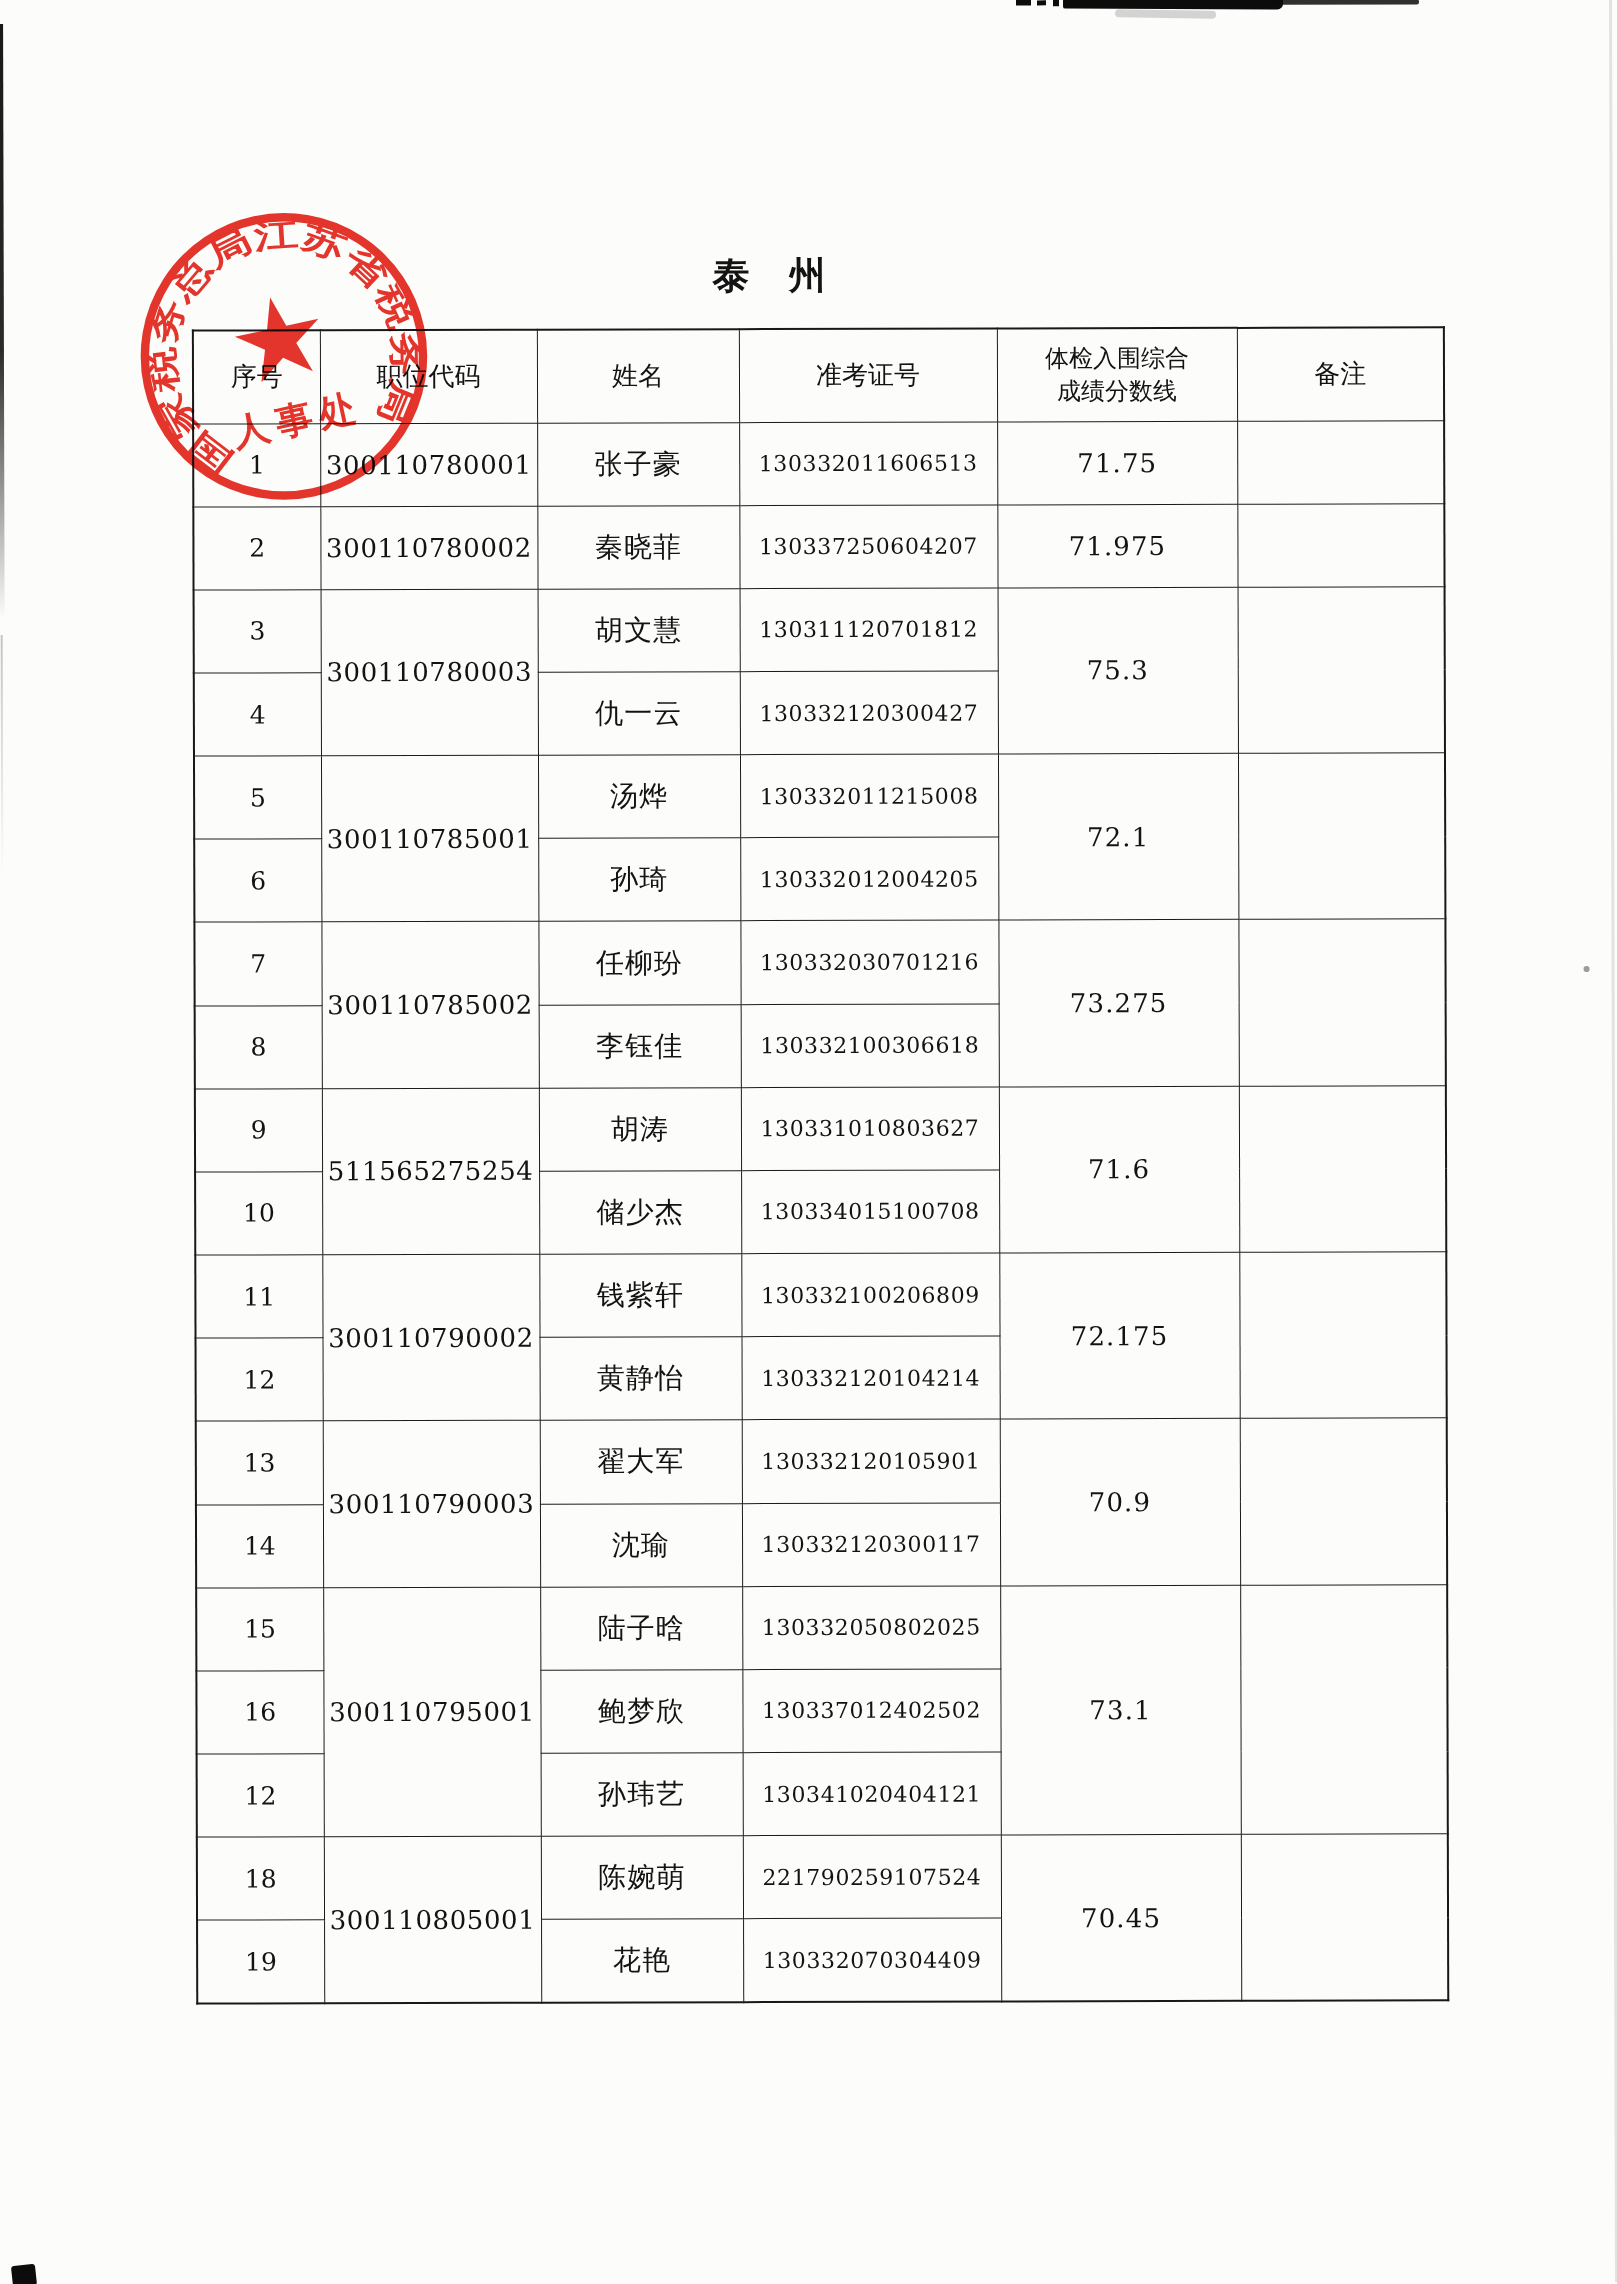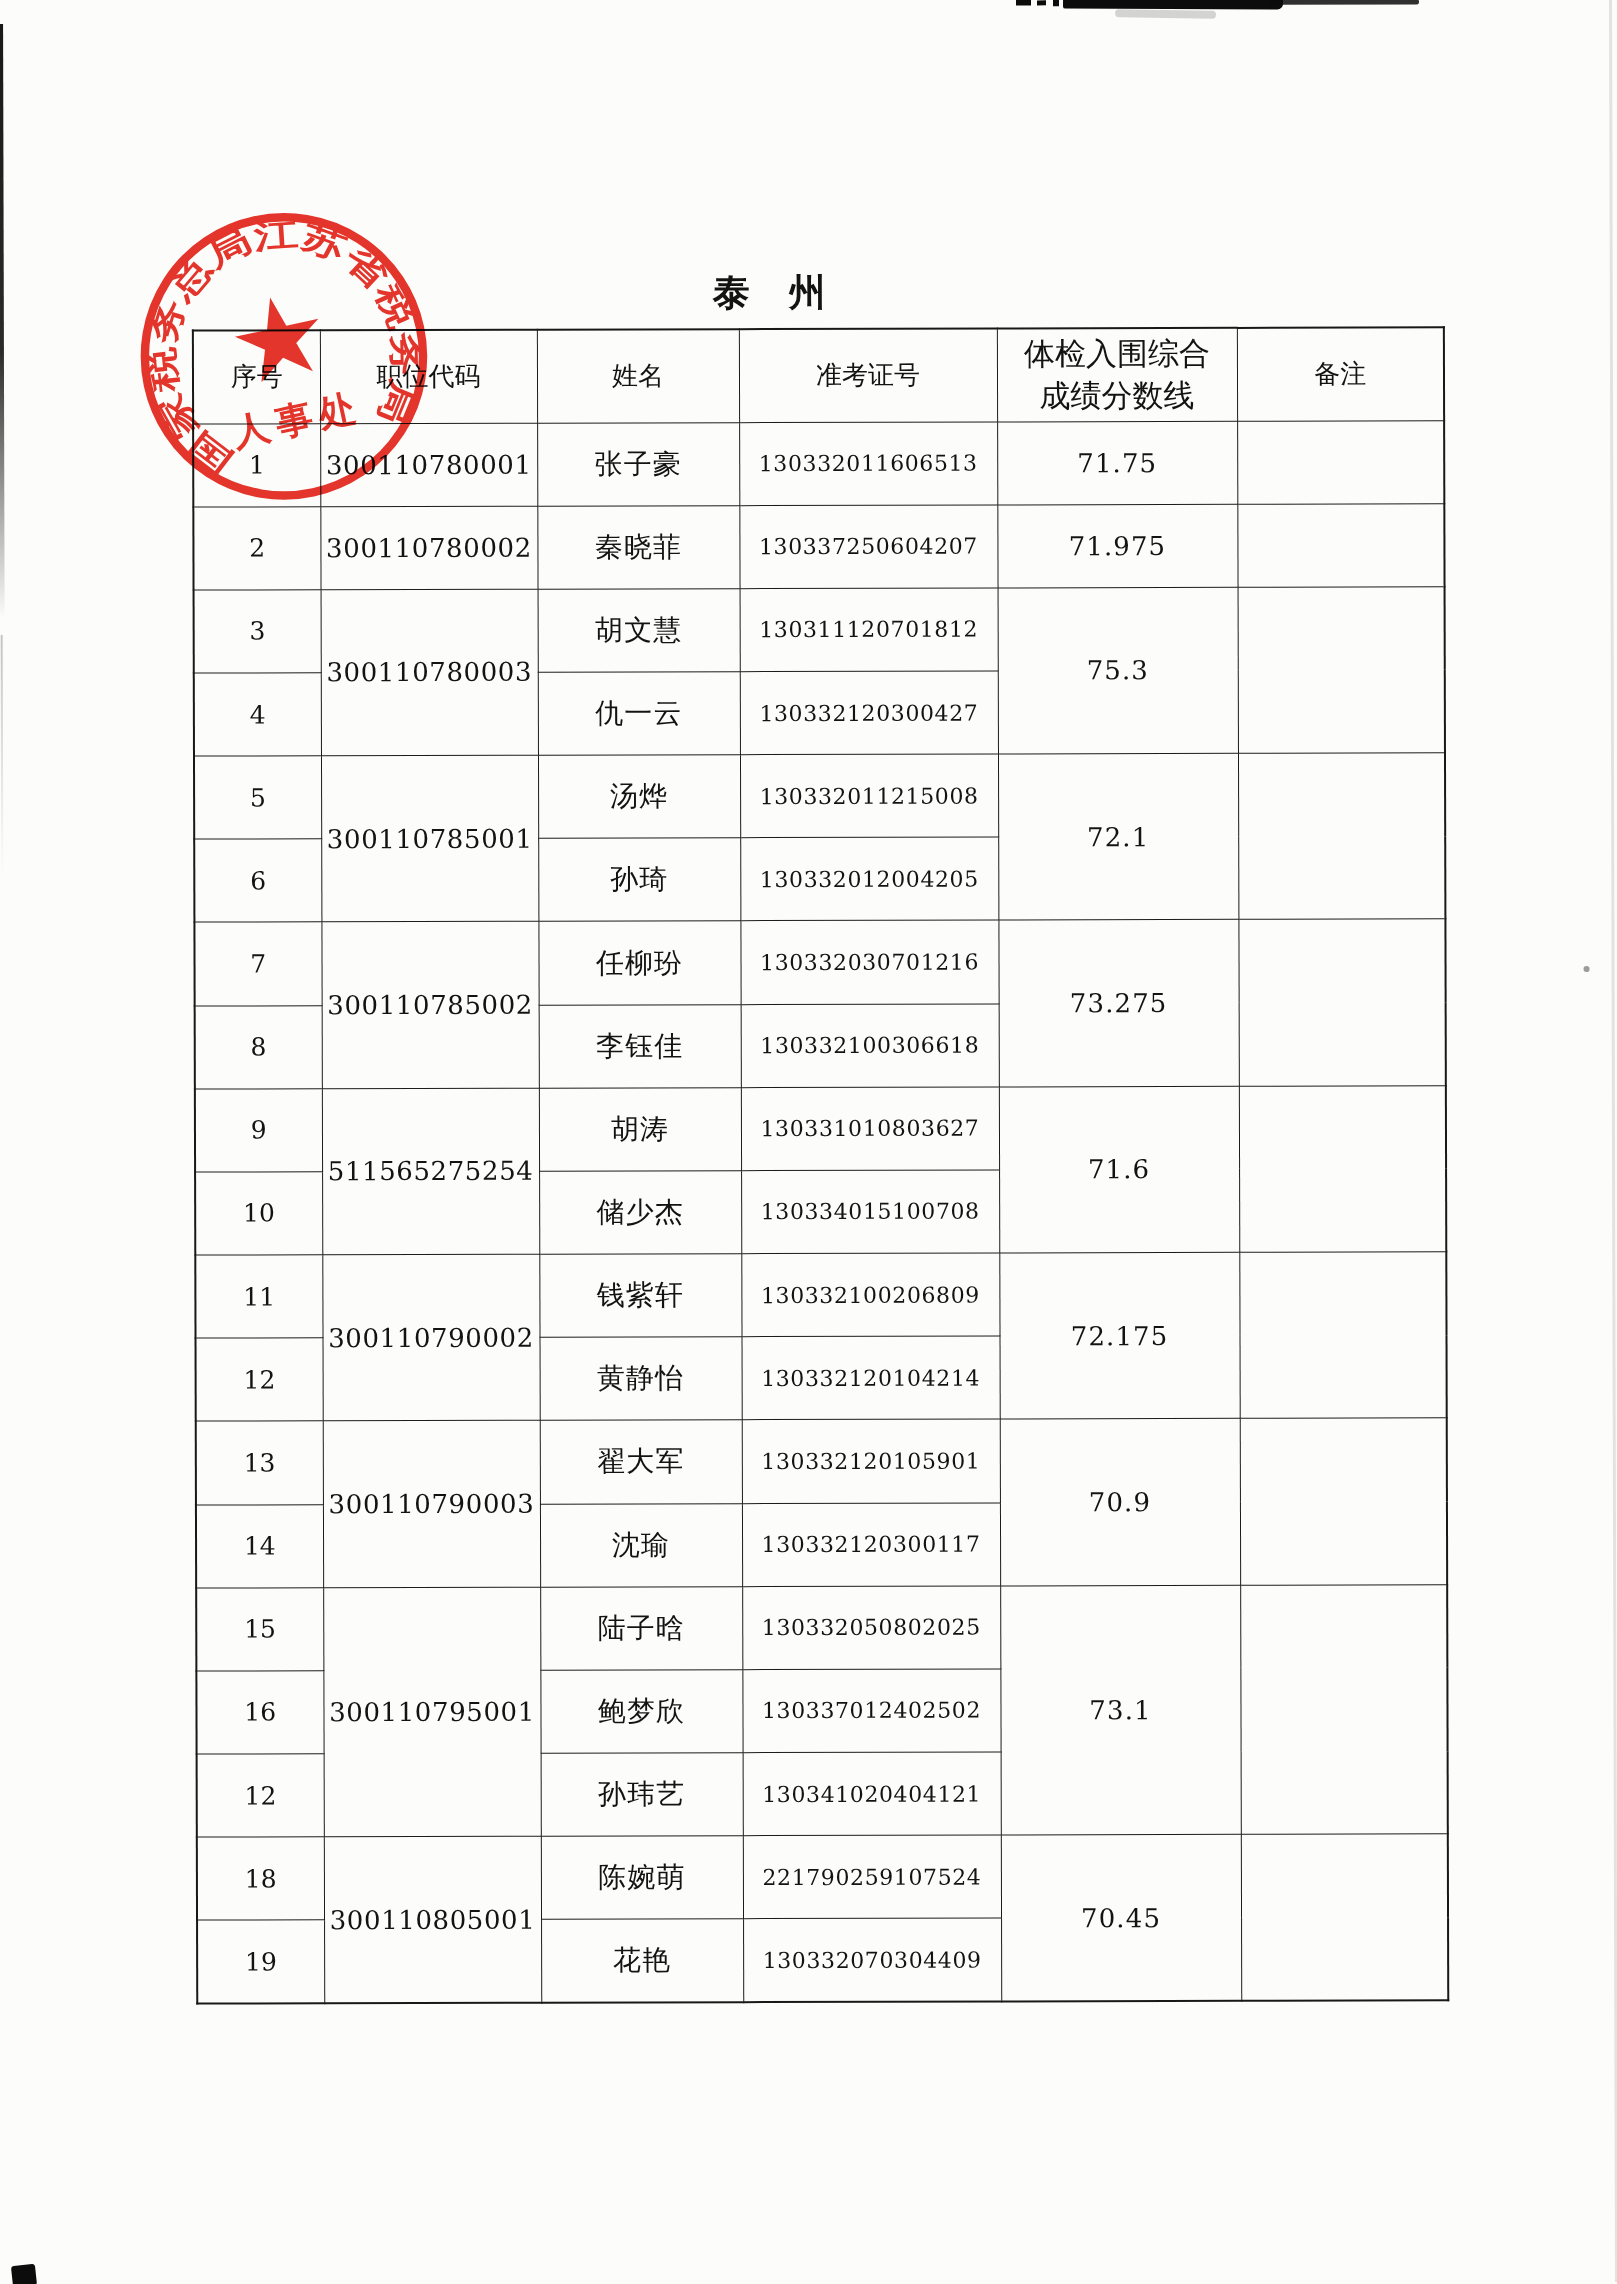--- a/index.html
+++ b/index.html
@@ -5,37 +5,37 @@
   html,body{margin:0;padding:0;}
   body{
     width:1617px;height:2284px;position:relative;overflow:hidden;
     background:#fcfcfa;
     font-family:"DejaVu Serif","Liberation Serif",serif;
     color:#131313;
   }
   .sheet{position:absolute;left:0;top:0;width:1617px;height:2284px;transform:rotate(-0.15deg);}
   
   .doc-title{
-    position:absolute;top:268px;left:772px;transform:translateX(-50%);
+    position:absolute;top:251px;left:772px;transform:translateX(-50%);
     font-size:37px;font-weight:bold;letter-spacing:1.1px;white-space:nowrap;
   }
   
   table.roster{
     position:absolute;left:194px;top:328px;width:1250px;height:1675px;
     border-collapse:collapse;table-layout:fixed;
     border:2.2px solid #181818;
   }
   table.roster th,table.roster td{
     border:1.7px solid #1c1c1c;text-align:center;vertical-align:middle;
     padding:0 3.4px;overflow:hidden;
   }
   thead tr{height:93px;}
   tbody tr{height:83px;}
   th{font-weight:normal;font-size:26px;}
-  th .hdr2{font-size:31px;line-height:1.35;}
+  th .hdr2{font-size:24px;line-height:1.35;}
   td.c-no{font-size:25px;}
   td.c-code{font-size:26px;letter-spacing:0.6px;}
   td.c-name{font-size:28px;letter-spacing:1.1px;}
   td.c-ticket{font-size:22px;letter-spacing:0.6px;}
   td.c-score{font-size:26px;letter-spacing:1.1px;}
   
   .seal{
     position:absolute;left:129px;top:198px;width:314px;height:314px;
     mix-blend-mode:multiply;opacity:.94;transform:rotate(-12deg);
   }

